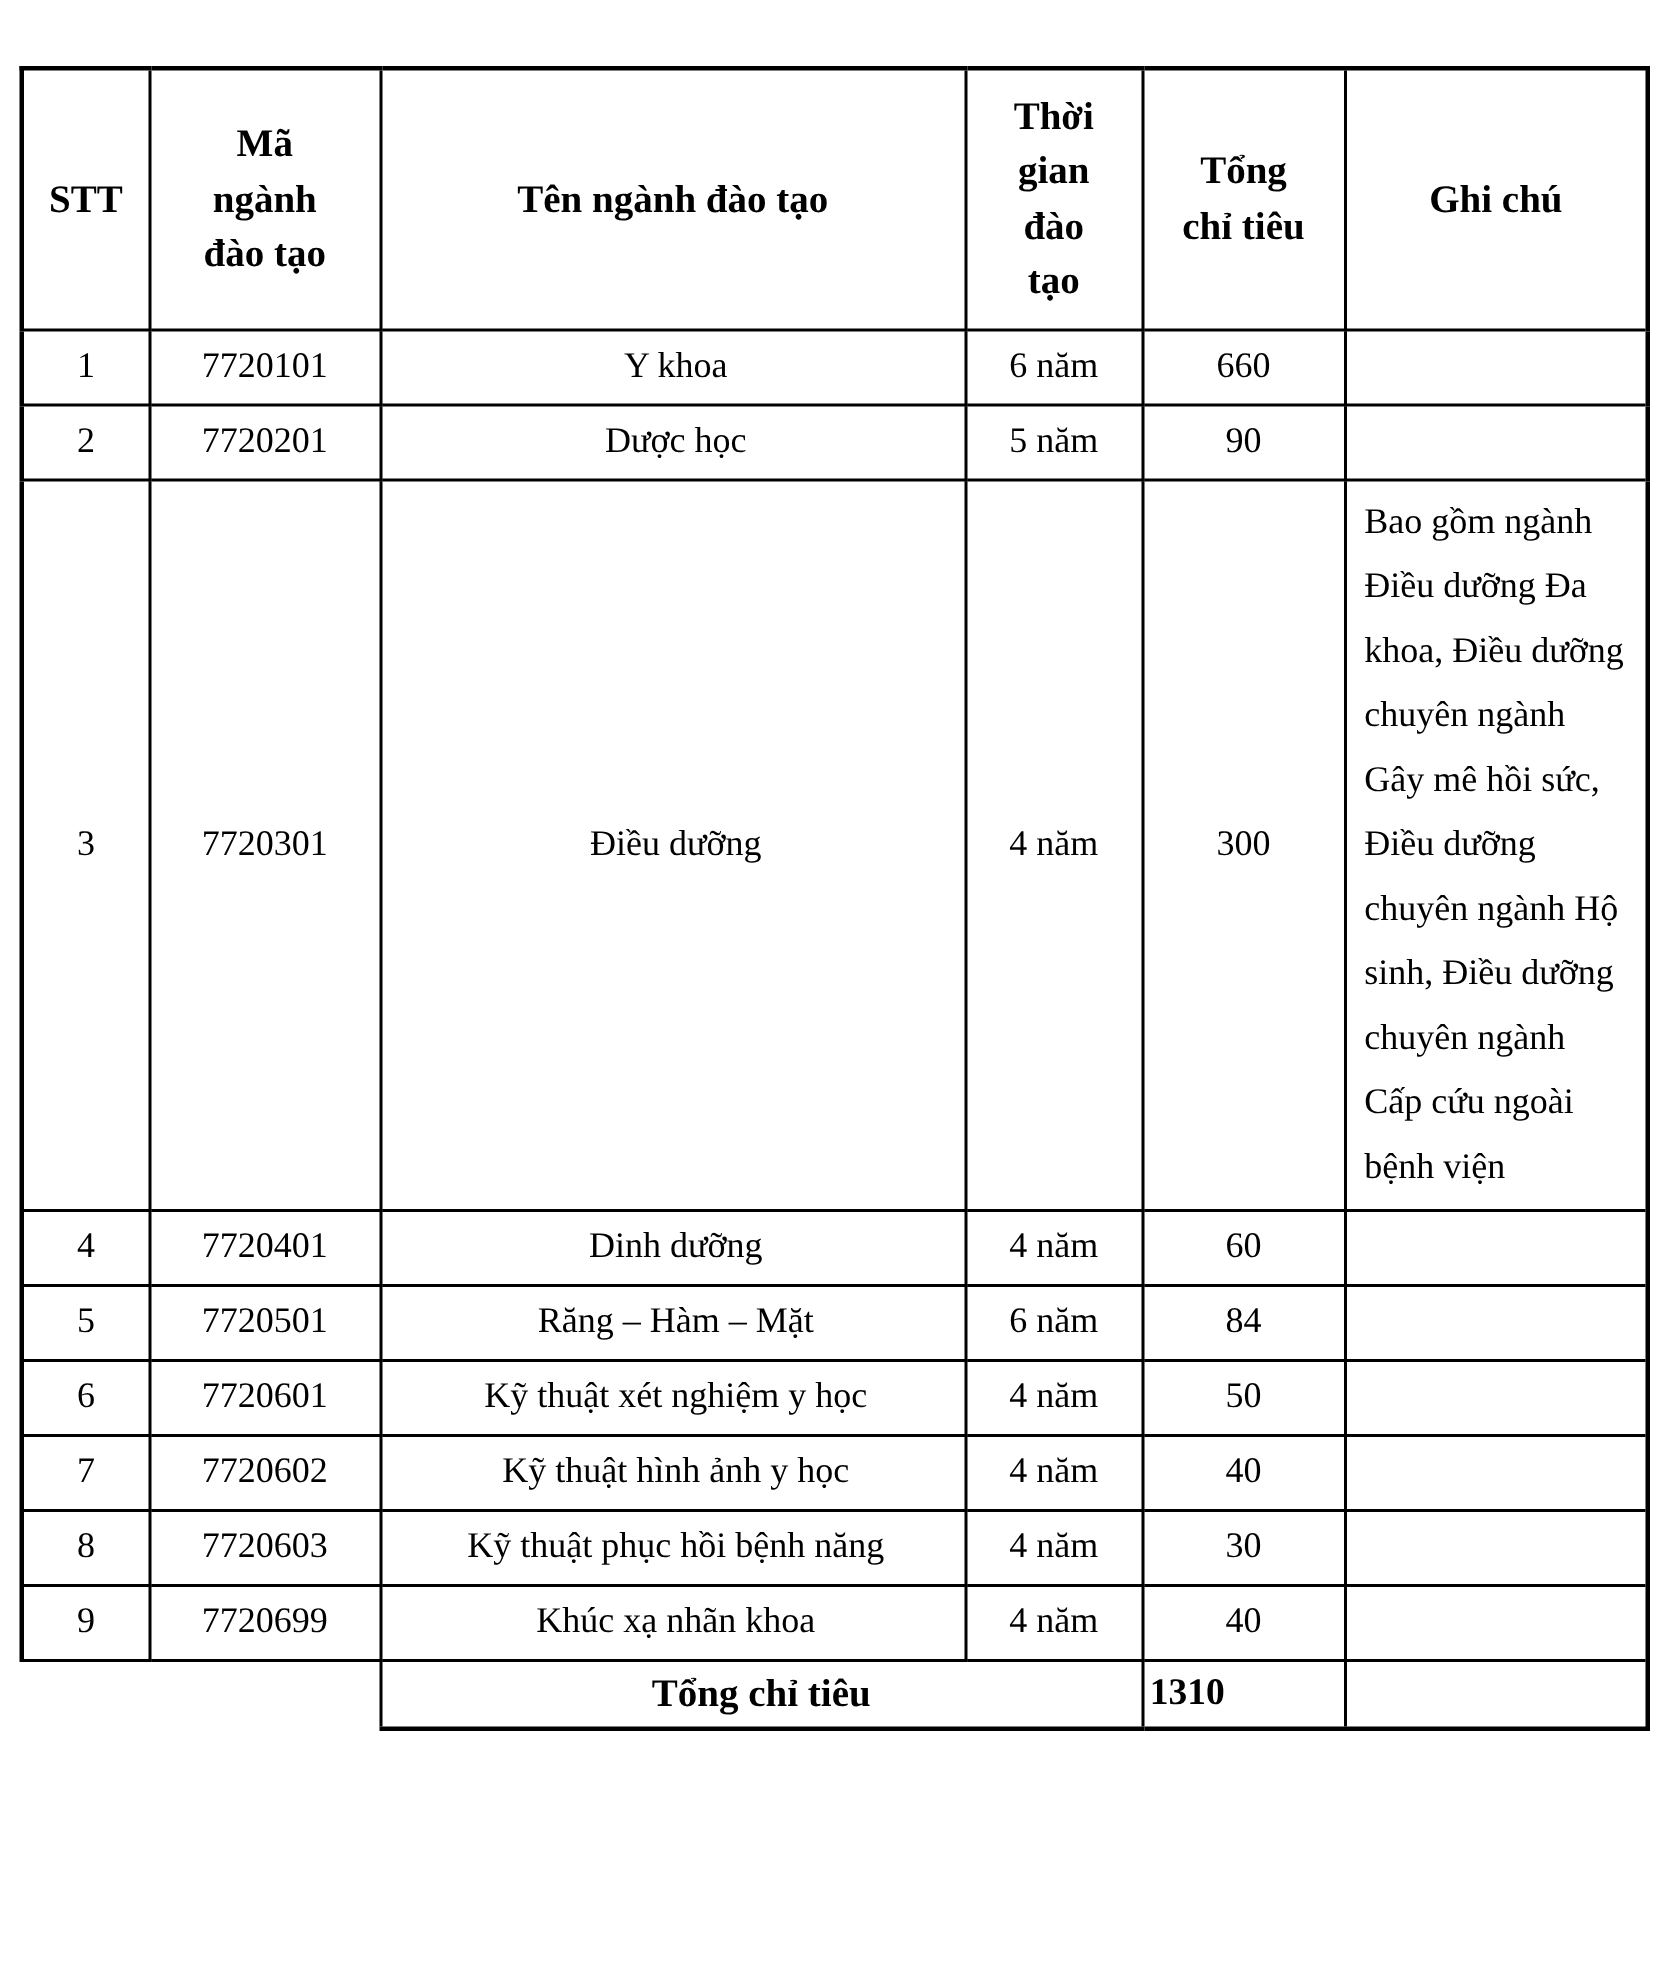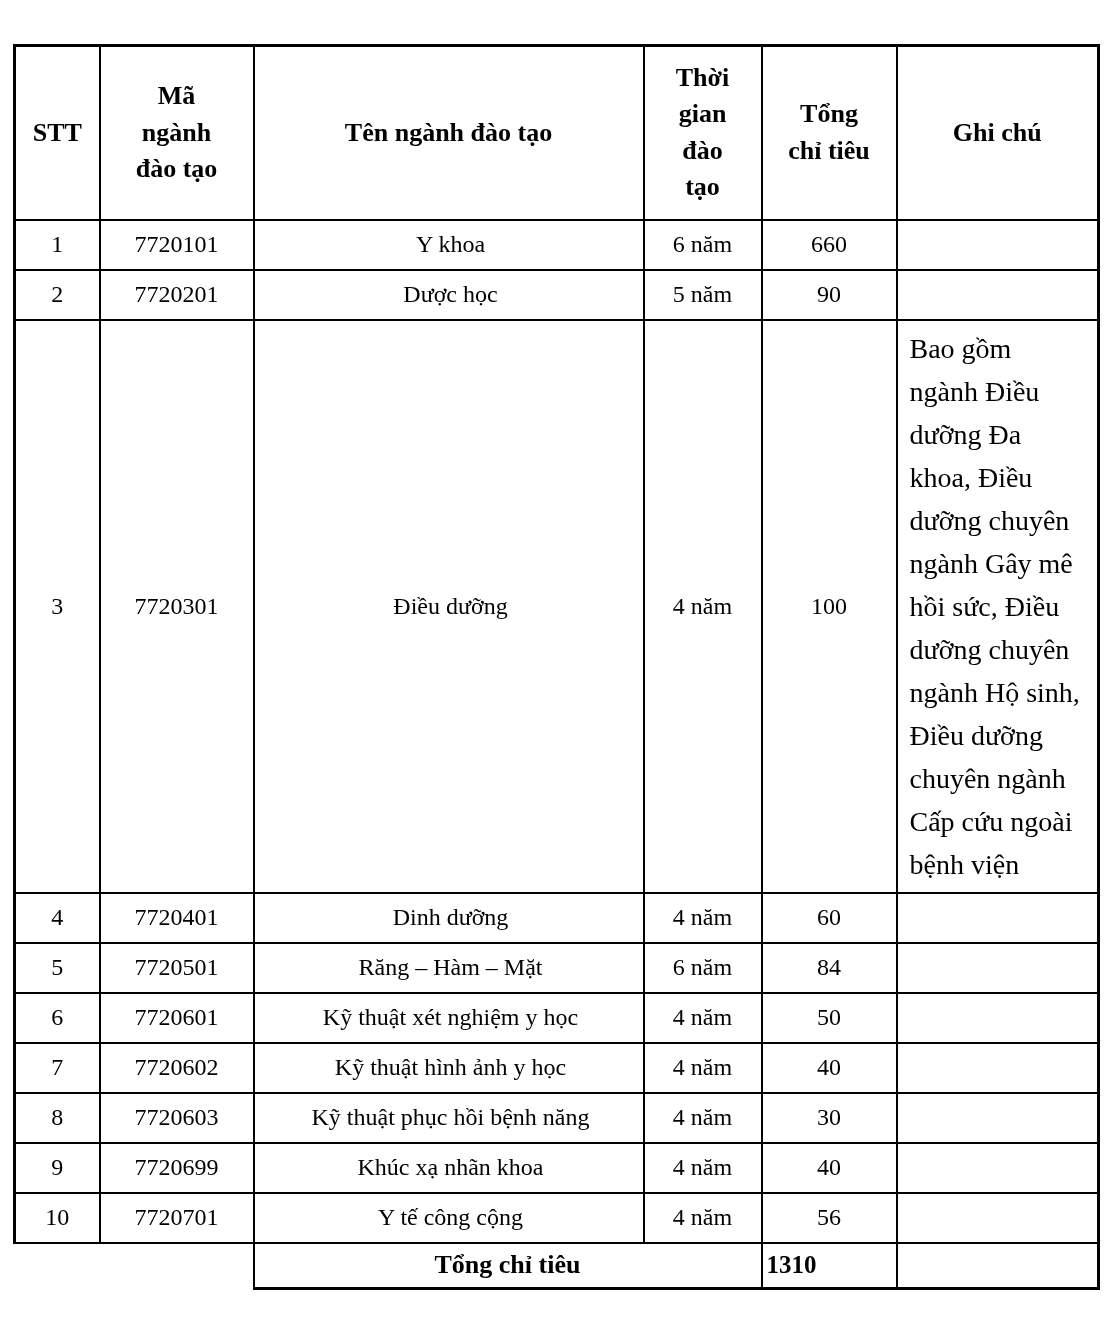--- a/index.html
+++ b/index.html
@@ -48,21 +48,21 @@
   .quota-table tbody tr { height: 50px; }
   .quota-table tbody td { font-size: 24px; }
 
   .quota-table td.name-cell {
     text-align: center;
     padding-left: 12px;
     padding-right: 8px;
   }
   .quota-table td.note-cell {
     text-align: left;
-    font-size: 28px;
+    font-size: 24px;
     line-height: 43px;
     padding: 6px 12px;
     vertical-align: middle;
   }
   .quota-table tr.footer-row { height: 46px; }
   .quota-table tr.footer-row td.blank-cell {
     border: none;
   }
   .quota-table td.total-label-cell {
     font-weight: bold;
@@ -118,21 +118,21 @@
       <td class="name-cell">Dược học</td>
       <td class="duration-cell">5 năm</td>
       <td class="quota-cell">90</td>
       <td class="edge-right note-cell"></td>
     </tr>
     <tr>
       <td class="edge-left stt-cell">3</td>
       <td class="code-cell">7720301</td>
       <td class="name-cell">Điều dưỡng</td>
       <td class="duration-cell">4 năm</td>
-      <td class="quota-cell">100</td>
+      <td class="quota-cell">300</td>
       <td class="edge-right note-cell">Bao gồm ngành Điều dưỡng Đa khoa, Điều dưỡng chuyên ngành Gây mê hồi sức, Điều dưỡng chuyên ngành Hộ sinh, Điều dưỡng chuyên ngành Cấp cứu ngoài bệnh viện</td>
     </tr>
     <tr>
       <td class="edge-left stt-cell">4</td>
       <td class="code-cell">7720401</td>
       <td class="name-cell">Dinh dưỡng</td>
       <td class="duration-cell">4 năm</td>
       <td class="quota-cell">60</td>
       <td class="edge-right note-cell"></td>
     </tr>
@@ -169,28 +169,20 @@
       <td class="edge-right note-cell"></td>
     </tr>
     <tr>
       <td class="edge-left stt-cell">9</td>
       <td class="code-cell">7720699</td>
       <td class="name-cell">Khúc xạ nhãn khoa</td>
       <td class="duration-cell">4 năm</td>
       <td class="quota-cell">40</td>
       <td class="edge-right note-cell"></td>
     </tr>
-    <tr>
-      <td class="edge-left stt-cell">10</td>
-      <td class="code-cell">7720701</td>
-      <td class="name-cell">Y tế công cộng</td>
-      <td class="duration-cell">4 năm</td>
-      <td class="quota-cell">56</td>
-      <td class="edge-right note-cell"></td>
-    </tr>
     <tr class="footer-row">
       <td class="blank-cell" colspan="2"></td>
       <td class="total-label-cell" colspan="2">Tổng chỉ tiêu</td>
       <td class="total-value-cell">1310</td>
       <td class="edge-right note-cell"></td>
     </tr>
   </tbody>
 </table>
 
 </body></html>

